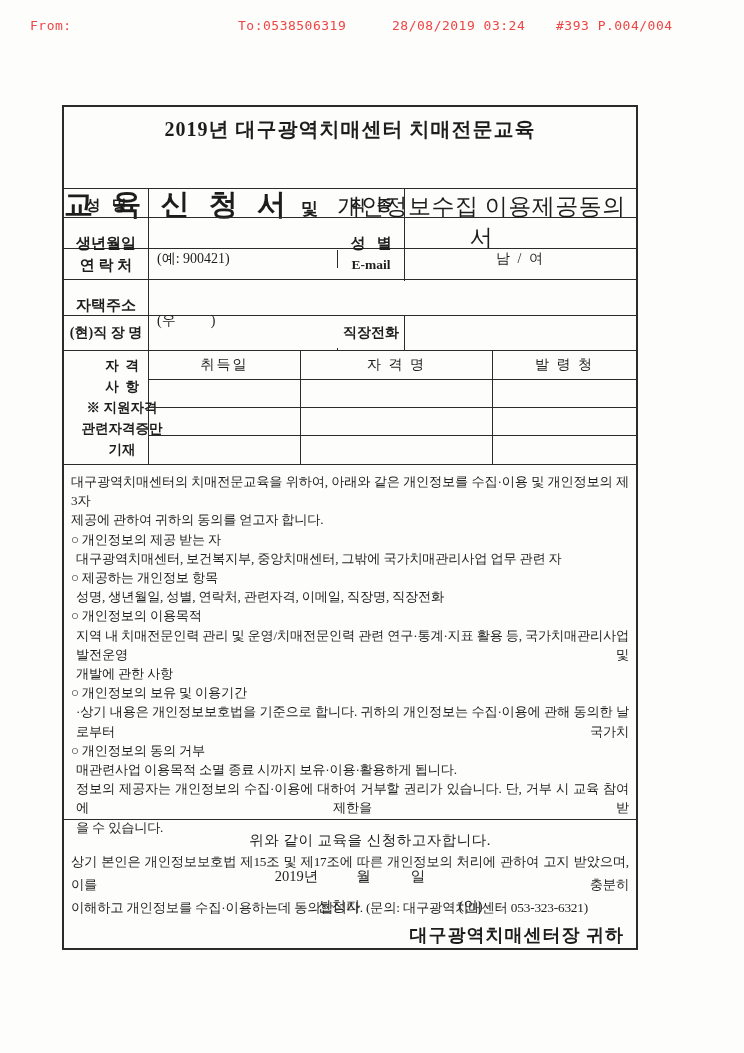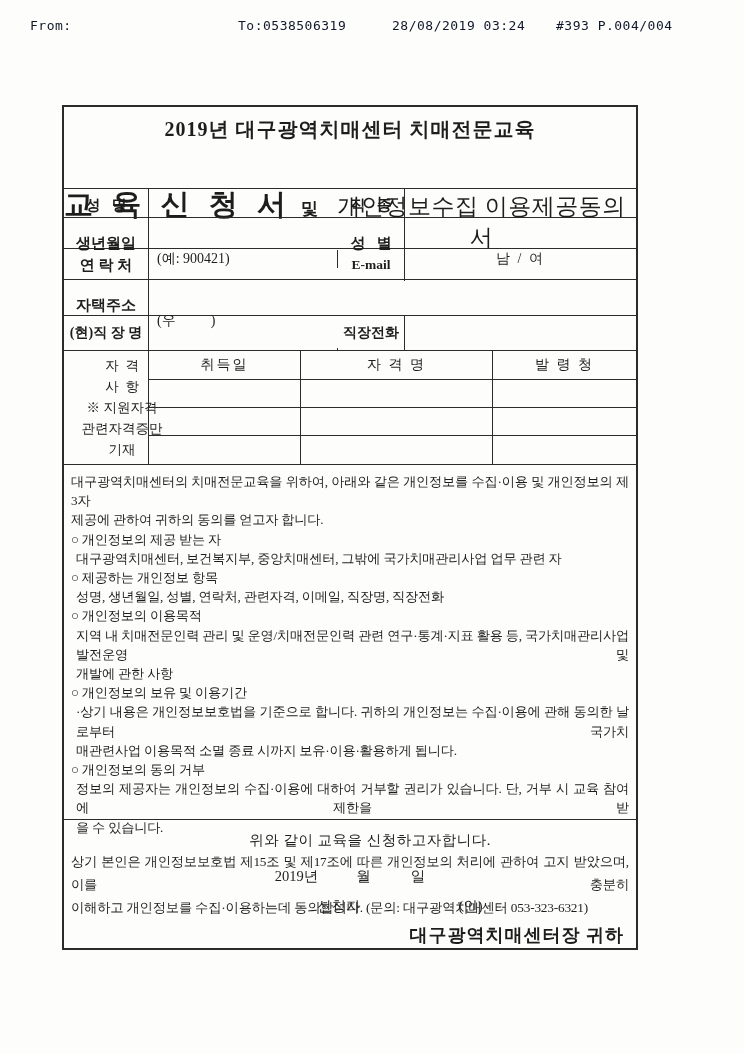--- a/index.html
+++ b/index.html
@@ -4,21 +4,21 @@
 <style>
   * { margin:0; padding:0; box-sizing:border-box; }
   html,body { background:#e8e8e8; }
   body { width:744px; height:1053px; margin:0 auto; position:relative;
          font-family:"Liberation Serif","DejaVu Serif",serif; color:#1d1d1d; }
   .page { position:absolute; inset:0; background:#fdfdfc; overflow:hidden; }
 
   
   .fax-header { position:absolute; top:18px; left:0; width:744px; height:24px;
                 font-family:"DejaVu Sans Mono","Liberation Mono",monospace;
-                font-size:13px; color:#0f172a; letter-spacing:0.5px; }
+                font-size:13px; color:#ef4444; letter-spacing:0.5px; }
   .fax-header span { position:absolute; white-space:pre; }
   .fx-from { left:30px; }
   .fx-to   { left:238px; }
   .fx-dt   { left:392px;text-align:right; }
   .fx-pg   { left:556px; }
 
   
   .doc { position:absolute; left:62px; top:105px; width:576px; height:845px;
          border:2px solid #2b2b2b; background:#fdfdfc; display:flex; flex-direction:column; }
 
@@ -36,21 +36,21 @@
   .cell { display:flex; align-items:center; }
   .br { border-right:1.5px solid #2b2b2b; }
   .lbl { justify-content:center; font-weight:700; font-size:15px; white-space:pre; }
   .val { padding-left:8px; font-size:14px; white-space:pre;margin-top:32px; }
   .val.center { justify-content:center; padding-left:0; letter-spacing:2px; }
 
   
   .qual { display:grid; grid-template-columns:85px 152px 192px 1fr;
           grid-template-rows:29px 28px 28px 28px; border-bottom:1.5px solid #2b2b2b; }
   .q-label { grid-row:1/5; border-right:1.5px solid #2b2b2b; display:flex; flex-direction:column;
-             align-items:center; justify-content:center; font-size:13.5px; font-weight:400;
+             align-items:center; justify-content:center; font-size:13.5px; font-weight:700;
              line-height:21px; white-space:pre;padding-left:32px; }
   .q-h { display:flex; align-items:center; justify-content:center; font-size:14px;
          border-bottom:1.5px solid #2b2b2b; white-space:pre; letter-spacing:2px; }
   .q-c { border-bottom:1.5px solid #2b2b2b; }
   .q-c.last { border-bottom:none; }
   .q-r { border-right:1.5px solid #2b2b2b; }
 
   
   .consent { height:355px; border-bottom:1.5px solid #2b2b2b; padding:7px 7px 0 7px;
              font-size:13.2px; line-height:19.2px; letter-spacing:-0.2px; }
@@ -158,22 +158,22 @@
       <div class="cl">제공에 관하여 귀하의 동의를 얻고자 합니다.</div>
       <div class="cl">○ 개인정보의 제공 받는 자</div>
       <div class="cl body">대구광역치매센터, 보건복지부, 중앙치매센터, 그밖에 국가치매관리사업 업무 관련 자</div>
       <div class="cl">○ 제공하는 개인정보 항목</div>
       <div class="cl body">성명, 생년월일, 성별, 연락처, 관련자격, 이메일, 직장명, 직장전화</div>
       <div class="cl">○ 개인정보의 이용목적</div>
       <div class="cl body jf">지역 내 치매전문인력 관리 및 운영/치매전문인력 관련 연구·통계·지표 활용 등, 국가치매관리사업 발전운영 및</div>
       <div class="cl body">개발에 관한 사항</div>
       <div class="cl">○ 개인정보의 보유 및 이용기간</div>
       <div class="cl body jf">·상기 내용은 개인정보보호법을 기준으로 합니다. 귀하의 개인정보는 수집·이용에 관해 동의한 날로부터 국가치</div>
+      <div class="cl">○ 개인정보의 동의 거부</div>
       <div class="cl body">매관련사업 이용목적 소멸 종료 시까지 보유·이용·활용하게 됩니다.</div>
-      <div class="cl">○ 개인정보의 동의 거부</div>
       <div class="cl body jf">정보의 제공자는 개인정보의 수집·이용에 대하여 거부할 권리가 있습니다. 단, 거부 시 교육 참여에 제한을 받</div>
       <div class="cl body">을 수 있습니다.</div>
       <div class="spacer"></div>
       <div class="ack jf">상기 본인은 개인정보보호법 제15조 및 제17조에 따른 개인정보의 처리에 관하여 고지 받았으며, 이를 충분히</div>
       <div class="ack">이해하고 개인정보를 수집·이용하는데 동의합니다. (문의: 대구광역치매센터 053-323-6321)</div>
     </div>
 
     <div class="closing">
       <div class="apply-line">위와 같이 교육을 신청하고자합니다.</div>
       <div class="date-line">

